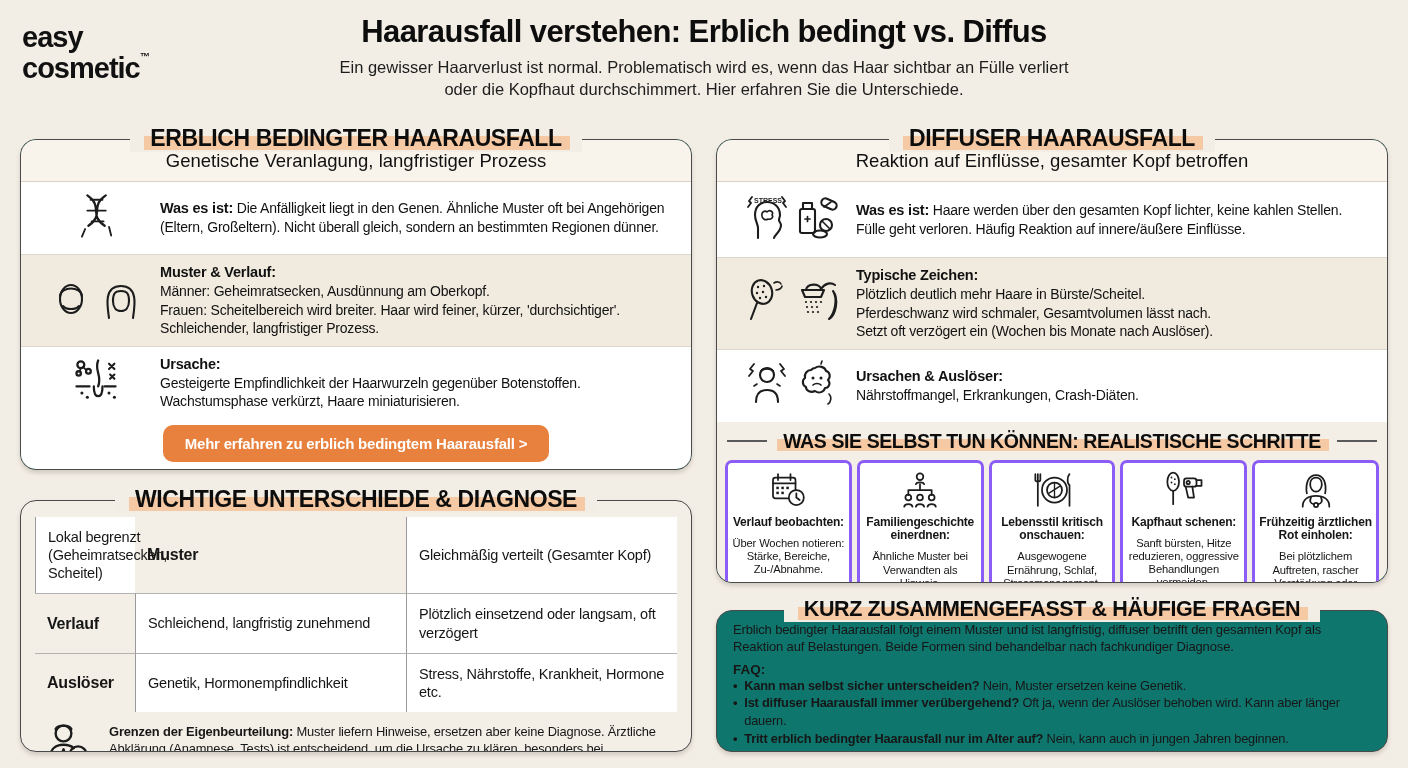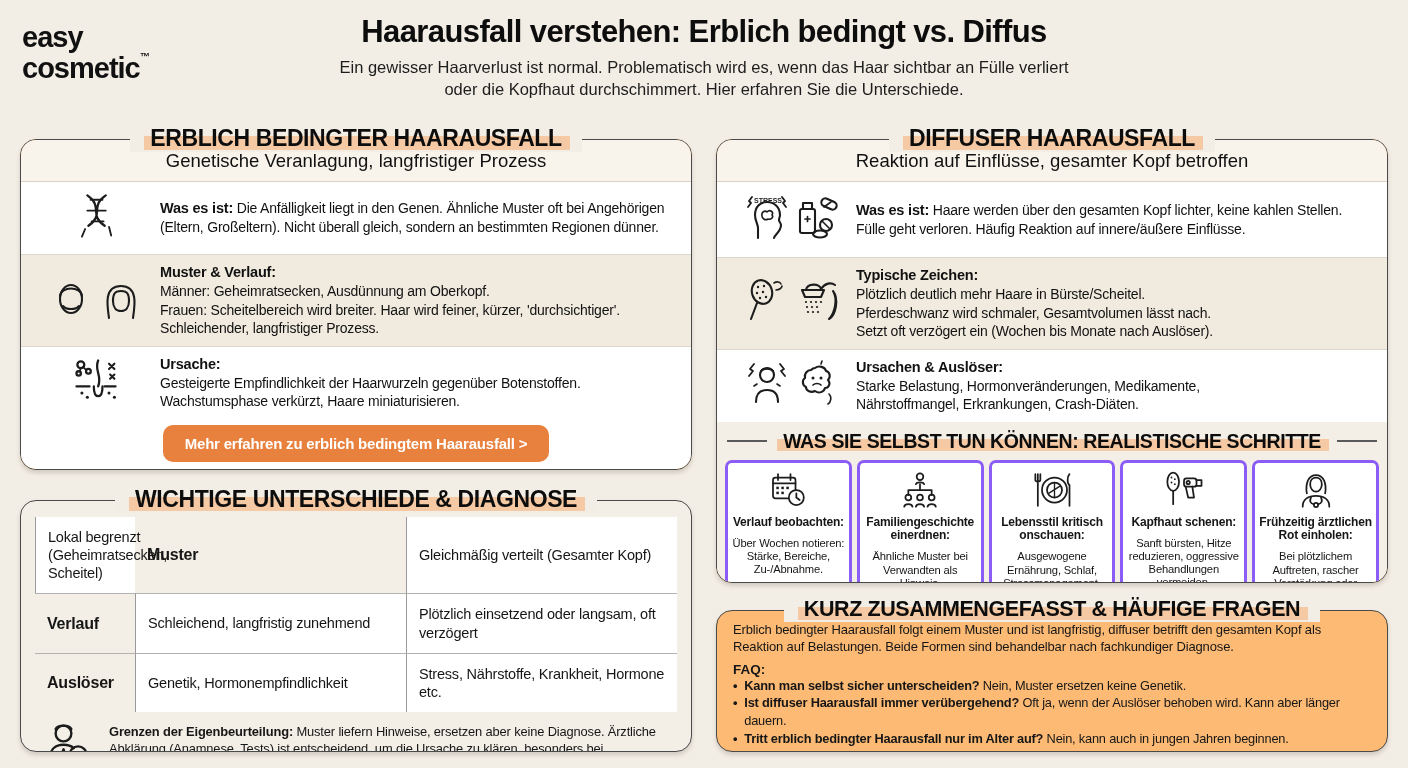--- a/index.html
+++ b/index.html
@@ -12,21 +12,21 @@
     overflow:hidden;
   }
   
   .logo { position:absolute; top:24px; left:22px; font-weight:600; font-size:29px; line-height:.95; letter-spacing:-1px; color:#111; }
   .logo sup { font-size:10px; letter-spacing:0; vertical-align:18px; }
   .hdr { position:absolute; top:14px; left:0; right:0; text-align:center; }
   .hdr h1 { font-size:31px; font-weight:800; letter-spacing:-.6px; color:#0d0d0d; }
   .hdr .sub { margin-top:7px; font-size:16.5px; line-height:1.32; color:#1d1d1d; }
   
   .sect { position:absolute; }
-  .panel { position:absolute; inset:0; background:#fdba74; border:1.6px solid #4a4a4a; border-radius:16px;
+  .panel { position:absolute; inset:0; background:#0f766e; border:1.6px solid #4a4a4a; border-radius:16px;
            overflow:hidden; display:flex; flex-direction:column; box-shadow:0 3px 4px rgba(60,45,25,.18); }
   .sect-title { position:absolute; top:0; left:0; right:0; transform:translateY(-52%); text-align:center; z-index:2; }
   .sect-title .mask { display:inline-block; background:#F3EEE5; padding:0 12px; }
   .hl { display:inline-block; font-weight:800; letter-spacing:-.4px; color:#0d0d0d;
         background-image:linear-gradient(#F5C9A3,#F5C9A3); background-repeat:no-repeat;
         background-size:100% 52%; background-position:2px 82%; padding:0 8px; }
   .t23 { font-size:23px; } .t21 { font-size:21.5px; }
   .band { background:#F8F4EC; border-bottom:1px solid #d9d2c4; text-align:center; font-size:18.5px; padding:10px 4px 9px; color:#111; }
   
   .row { display:flex; align-items:center; gap:8px; padding:8px 14px 8px 19px; border-bottom:1px solid #ddd8cd; background:#fff; flex:1; }
@@ -283,21 +283,20 @@
               <path d="M22 8c4-3 10-1 11 3 4 1 5 6 2 9 3 3 1 8-3 8-1 4-6 6-10 3-4 2-9 0-9-4-4-2-4-7-1-9-1-4 2-8 6-8 1-1 3-2 4-2z"></path>
               <circle class="fl" cx="20" cy="18" r="1.5"></circle>
               <circle class="fl" cx="28" cy="18" r="1.5"></circle>
               <path d="M20 25c2-2 6-2 8 0" stroke-width="1.7"></path>
               <path d="M28 4l1-3M36 34c3 3 2 8-1 10" stroke-width="1.6"></path>
             </svg>
         </span>
       </div>
       <div class="txt">
         <b class="lbl-block">Ursachen &amp; Auslöser:</b>
-        <div>Starke Belastung, Hormonveränderungen, Medikamente,</div>
         <div>Nährstoffmangel, Erkrankungen, Crash-Diäten.</div>
       </div>
     </div>
 
     <div class="selfhelp" style="flex:1;">
       <div class="sh-head">
         <div class="sh-line"></div>
         <span class="hl">WAS SIE SELBST TUN KÖNNEN: REALISTISCHE SCHRITTE</span>
         <div class="sh-line"></div>
       </div>

